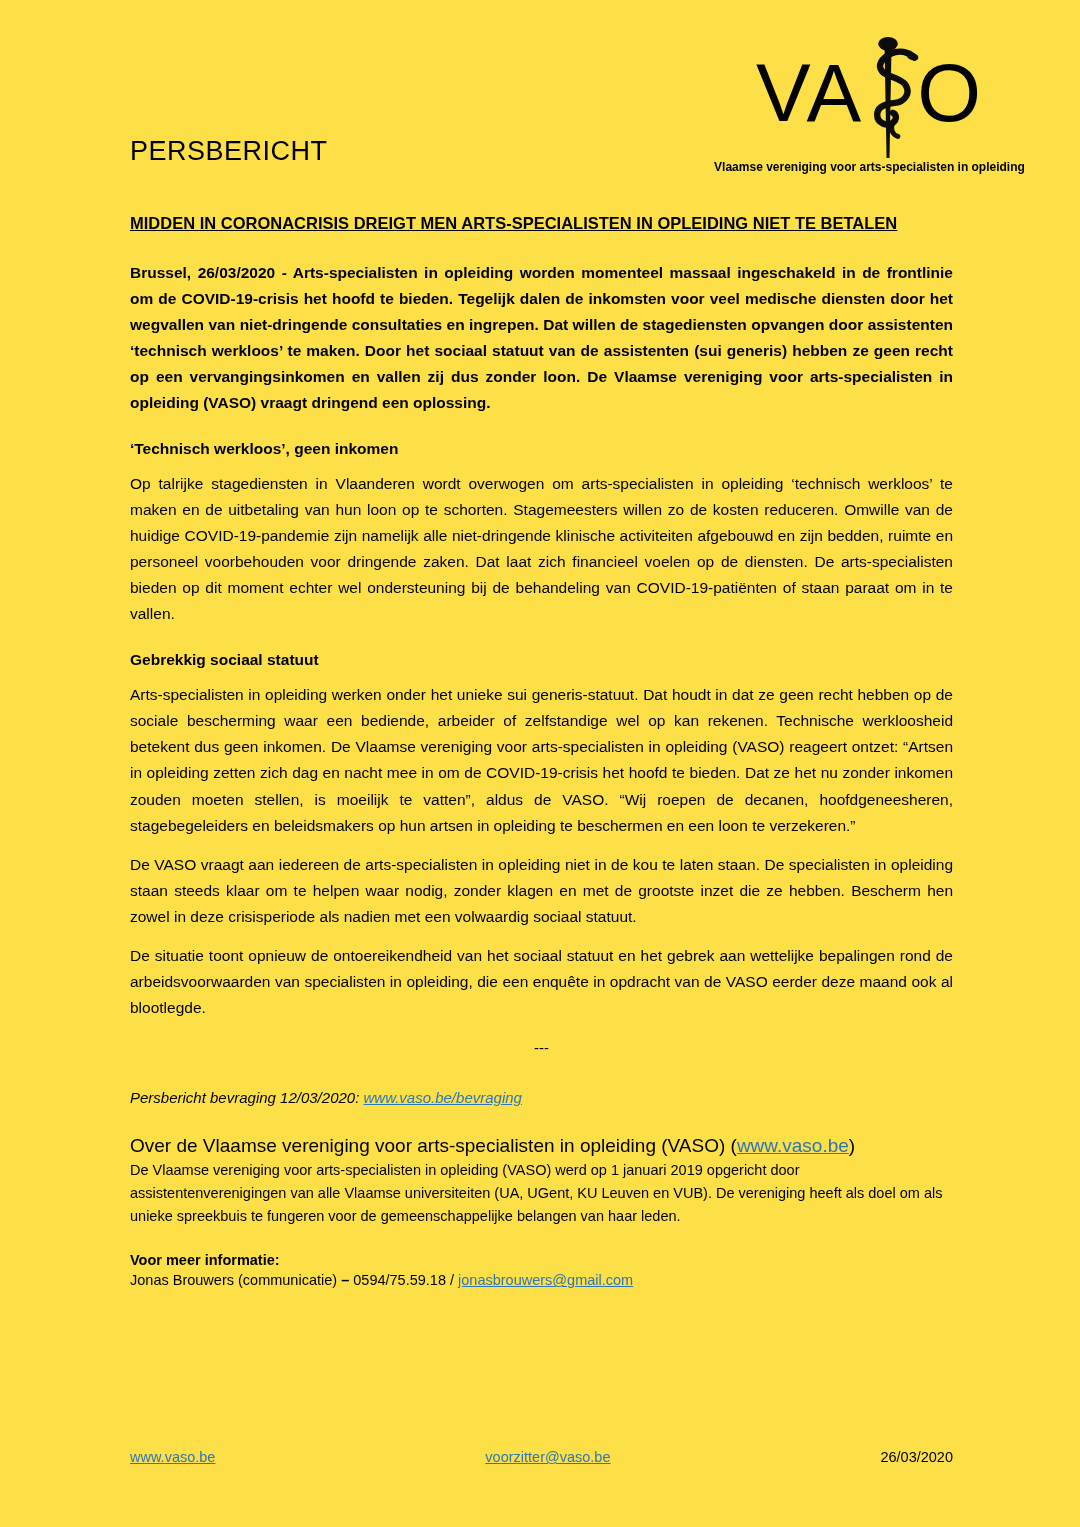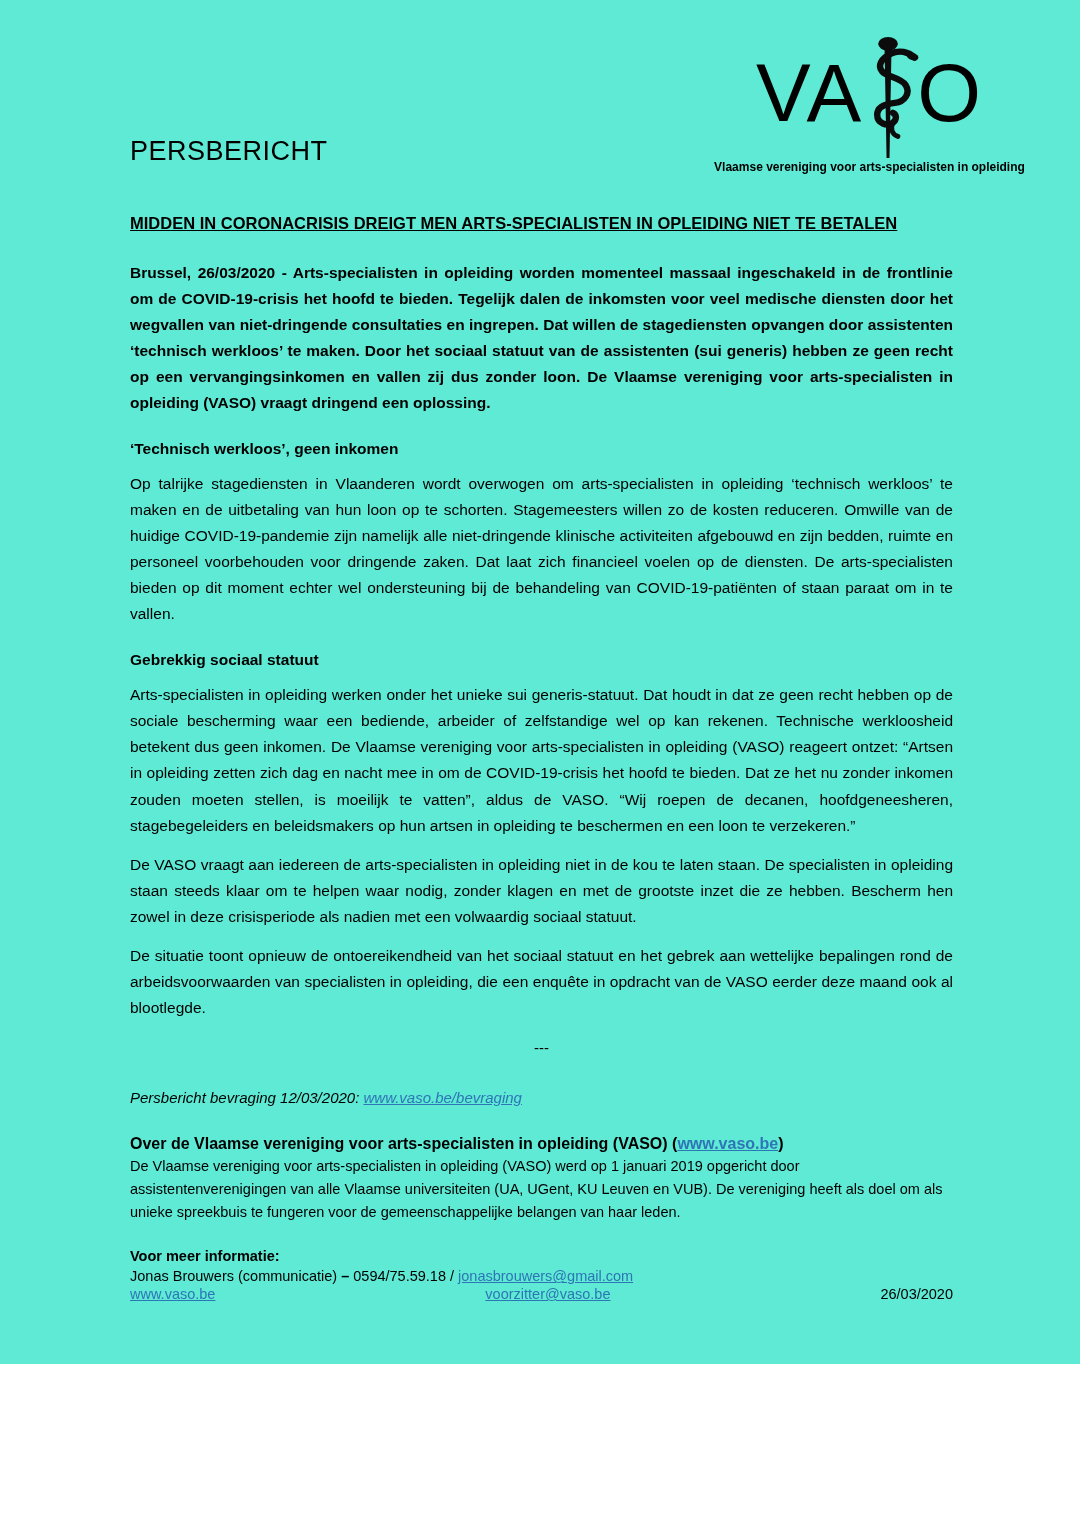--- a/index.html
+++ b/index.html
@@ -1,22 +1,22 @@
 <!DOCTYPE html>
 <html><head>
 <meta charset="utf-8">
 <style>
   * { margin: 0; padding: 0; box-sizing: border-box; }
   html, body { background: #ffffff; }
   .page {
     position: relative;
     width: 1080px;
-    height: 1364px;
+    height: 1527px;
     margin: 0 auto;
-    background: #5eead4;
+    background: #fde047;
     color: #000000;
     font-family: "Liberation Sans", sans-serif;
     padding: 40px 127px 0 130px;
     overflow: hidden;
   }
 
   
   .logo-block {
     position: absolute;
     top: 34px;
@@ -92,22 +92,22 @@
   }
 
   .note {
     margin-top: 33px;
     font-size: 15px;
     font-style: italic;
   }
 
   .about { margin-top: 29px; }
   .about-head {
-    font-size: 16px;
-    font-weight: bold;
+    font-size: 19px;
+    font-weight: normal;
   }
   .about-body {
     font-size: 14.5px;
     line-height: 1.6;
     margin-top: 2px;
   }
 
   .contact { margin-top: 24px; }
   .contact-head { font-size: 14.5px; font-weight: bold; }
   .contact-line { font-size: 14.5px; margin-top: 4px; }

